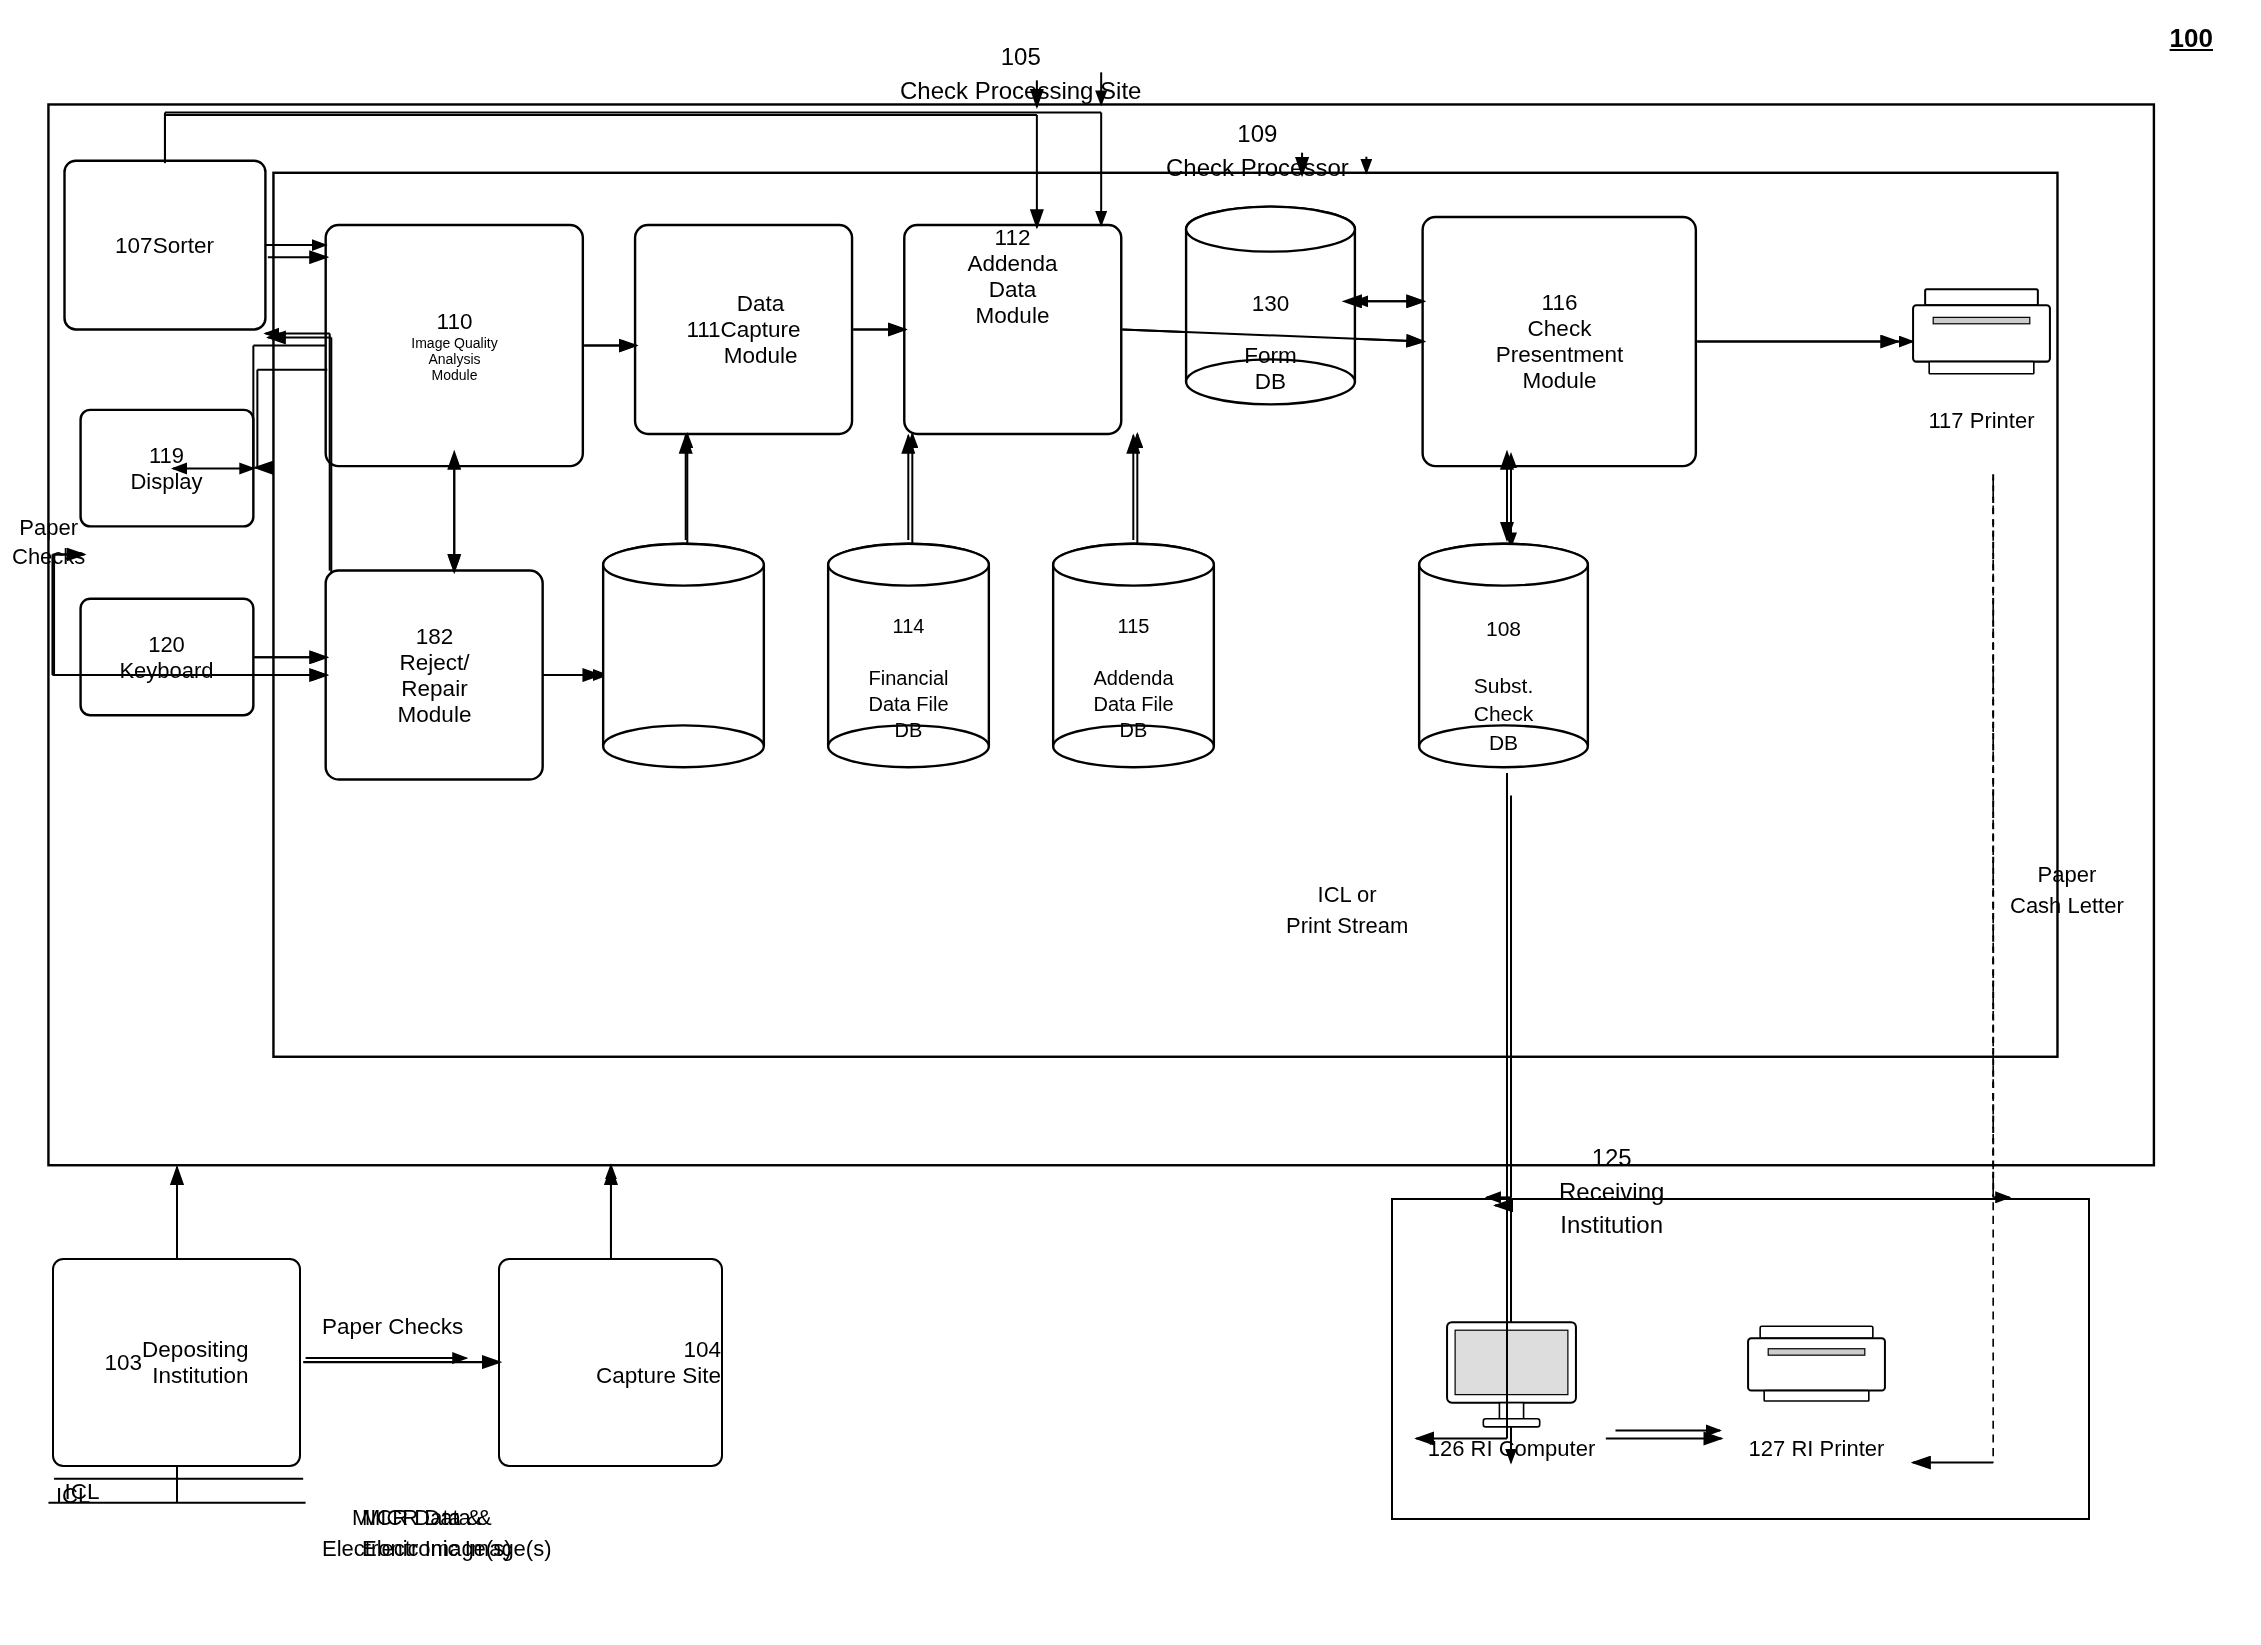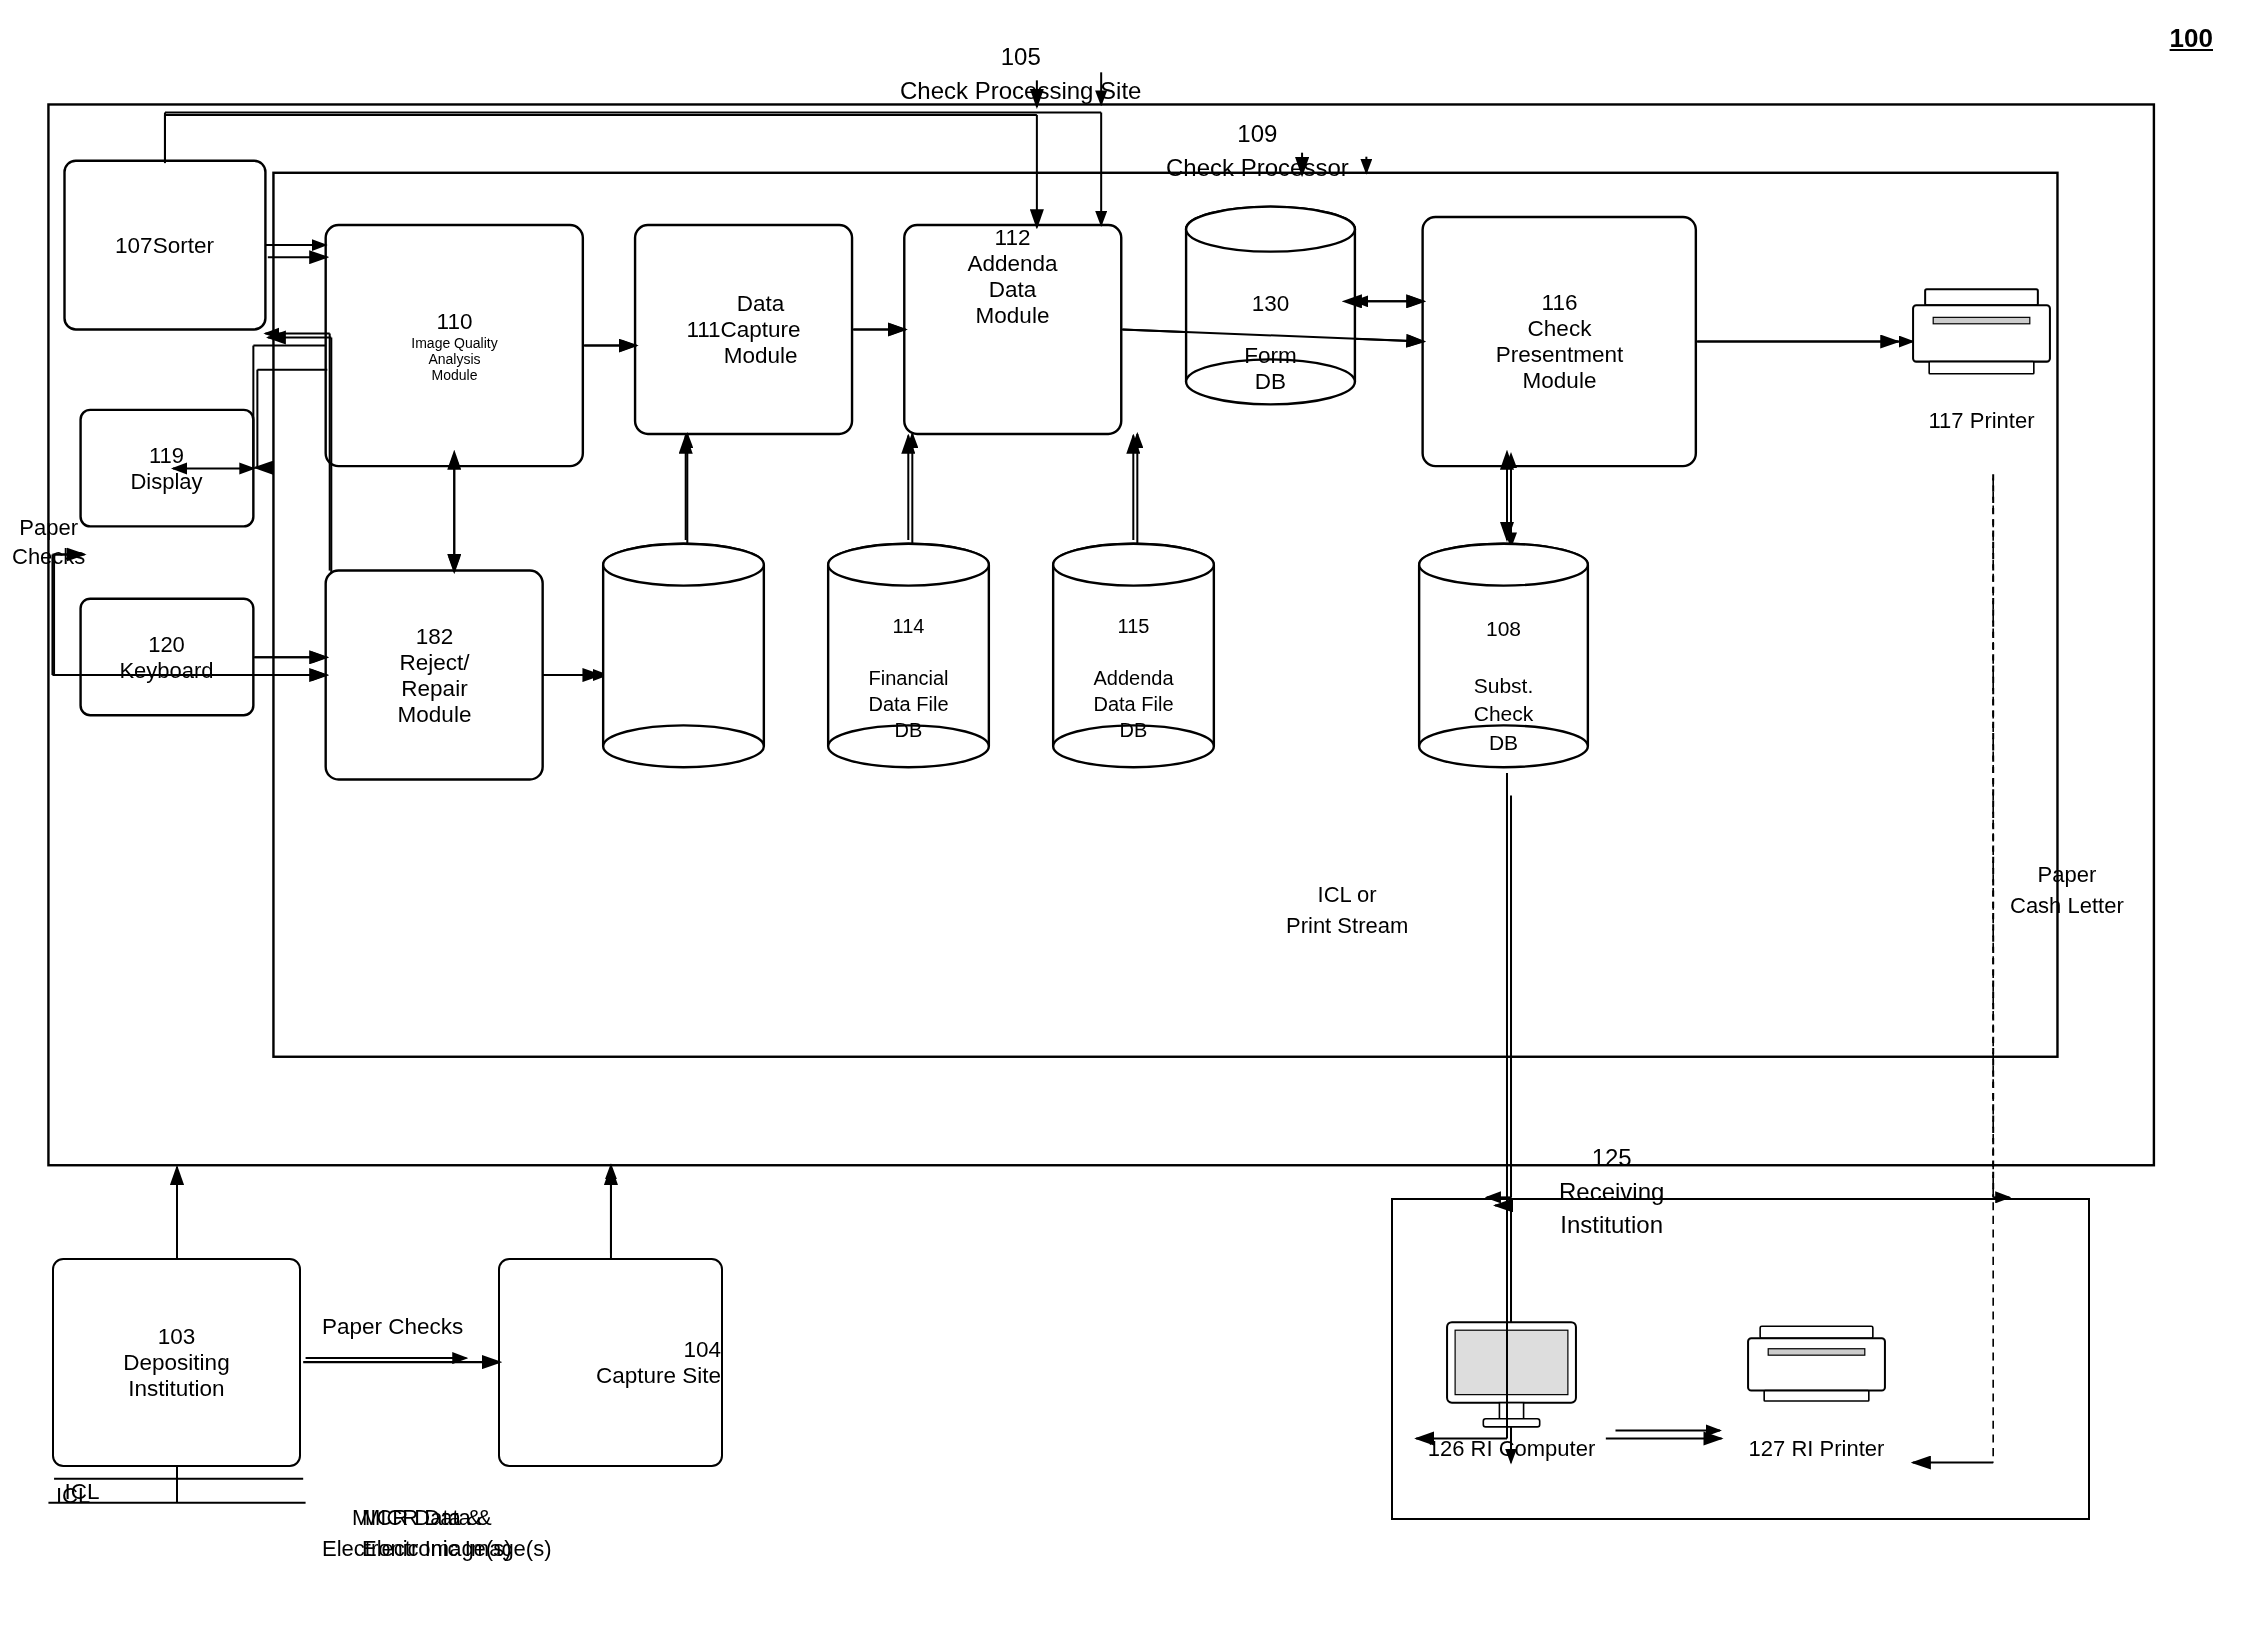--- a/index.html
+++ b/index.html
@@ -332,21 +332,21 @@
   <div style="position:absolute; top:852px; left:1286px; font-size:22px; text-align:center; line-height:1.4;margin-top:28px;">
     <span style="white-space:pre-line;">ICL or
 Print Stream</span>
   </div>
 
   <div style="position:absolute; top:860px; left:2010px; font-size:22px; text-align:center; line-height:1.4;">
     <span style="white-space:pre-line;">Paper
 Cash Letter</span>
   </div>
 
-  <div style="position:absolute; top:1258px; left:52px; width:249px; height:209px; border:2.4px solid #000; border-radius:11.3px; background:#fff; display:flex; flex-direction:column; align-items:center; justify-content:center; text-align:center;">
+  <div style="position:absolute; top:1258px; left:52px; width:249px; height:209px; border:2.4px solid #000; border-radius:11.3px; background:#fff; display:flex; flex-direction:row; align-items:center; justify-content:center; text-align:right;">
     <div style="font-size:22.5px;">103</div>
     <div style="font-size:22.5px; white-space:pre-line;">Depositing
 Institution</div>
   </div>
 
   <div style="position:absolute; top:1314px; left:322px; font-size:22.5px; text-align:center;">
     <span>Paper Checks</span>
   </div>
 
   <div style="position:absolute; top:1258px; left:498px; width:225px; height:209px; border:2.4px solid #000; border-radius:11.3px; background:#fff; display:flex; flex-direction:column; align-items:flex-end; justify-content:center; text-align:center;">

